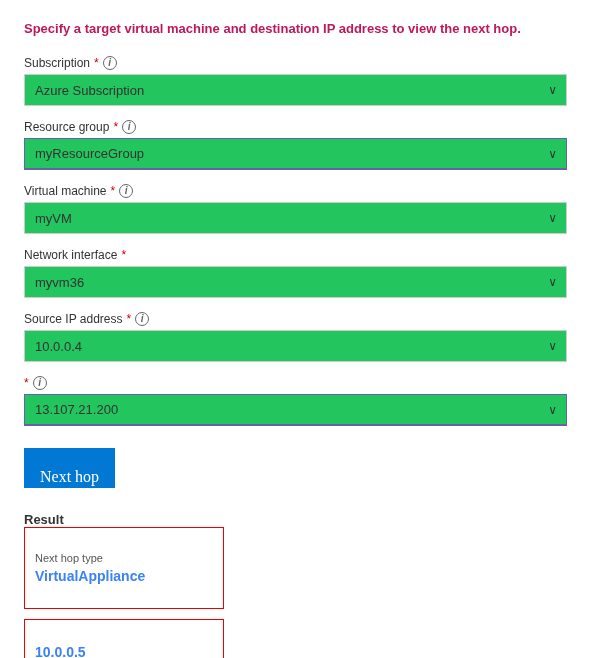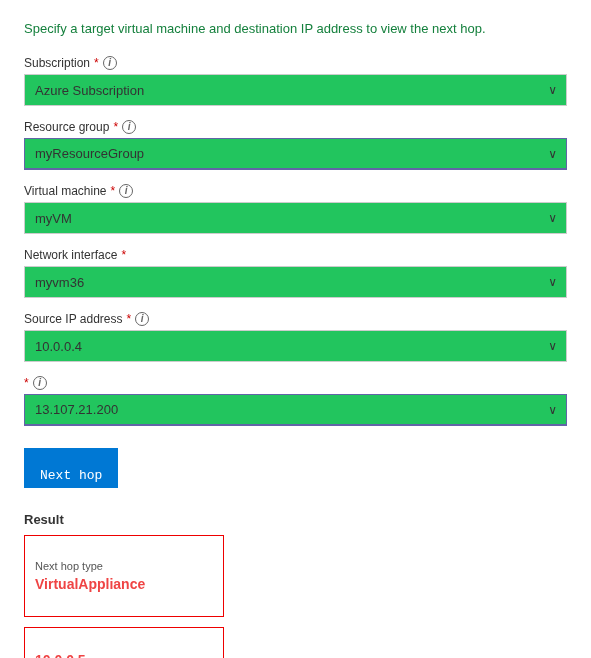--- a/index.html
+++ b/index.html
@@ -6,24 +6,25 @@
     body {
       font-family: 'Segoe UI', Arial, sans-serif;
       font-size: 13px;
       color: #333;
       background: #fff;
       width: 591px;
       min-height: 658px;
       padding: 20px 24px;
     }
     .description {
-      color: #15803d;
+      color: #be185d;
       font-size: 13px;
       margin-bottom: 18px;
       line-height: 1.4;
+      font-weight: bold;
     }
     .field-group {
       margin-bottom: 14px;
     }
     .field-label {
       font-size: 12px;
       color: #333;
       margin-bottom: 4px;
       display: flex;
       align-items: flex-start;
@@ -75,54 +76,54 @@
       transform: translateY(-50%);
       pointer-events: none;
       font-size: 12px;
       color: #333;
     }
     .next-hop-btn {
       background-color: #0078d4;
       color: #fff;
       border: none;
       padding: 20px 16px;
-      font-size: 13px;
+      font-size: 16px;
       cursor: pointer;
       margin-top: 8px;
       margin-bottom: 20px;
       height: 32px;
-      font-family: Liberation Mono, monospace;
+      font-family: Liberation Serif, serif;
     }
     .result-section {
       margin-top: 4px;
     }
     .result-label {
       font-size: 13px;
       font-weight: 600;
       color: #333;
-      margin-bottom: 8px;
+      margin-bottom: 0;
     }
     .result-card {
       border: 1.5px solid #e00;
       padding: 24px 10px;
       margin-bottom: 10px;
       width: 200px;
     }
     .result-card.wide {
       width: 320px;
     }
     .result-card-title {
       font-size: 11px;
       color: #555;
       margin-bottom: 4px;
     }
     .result-card-value {
       font-size: 14px;
       font-weight: 700;
-      color: #ef4444;
+      color: #3b82f6;
     }
   </style>
 </head>
 <body>
 
 
 
 
 <p class="description">Specify a target virtual machine and destination IP address to view the next hop.</p>
 

